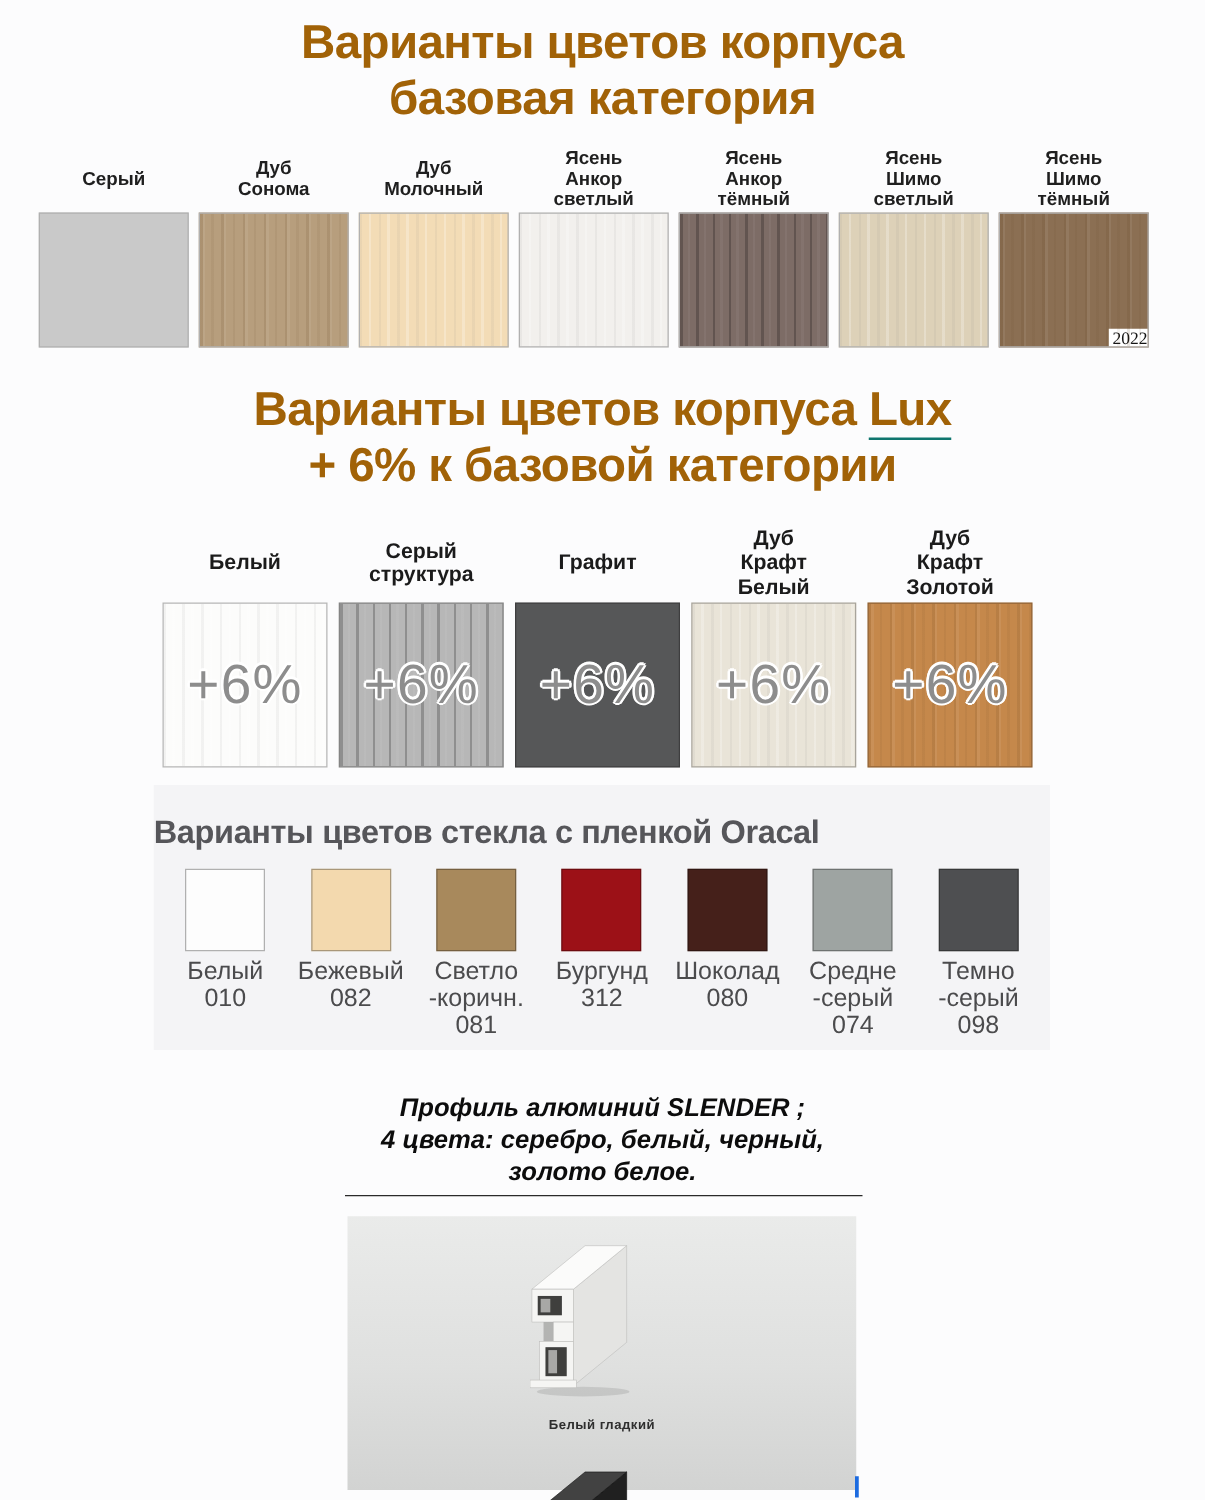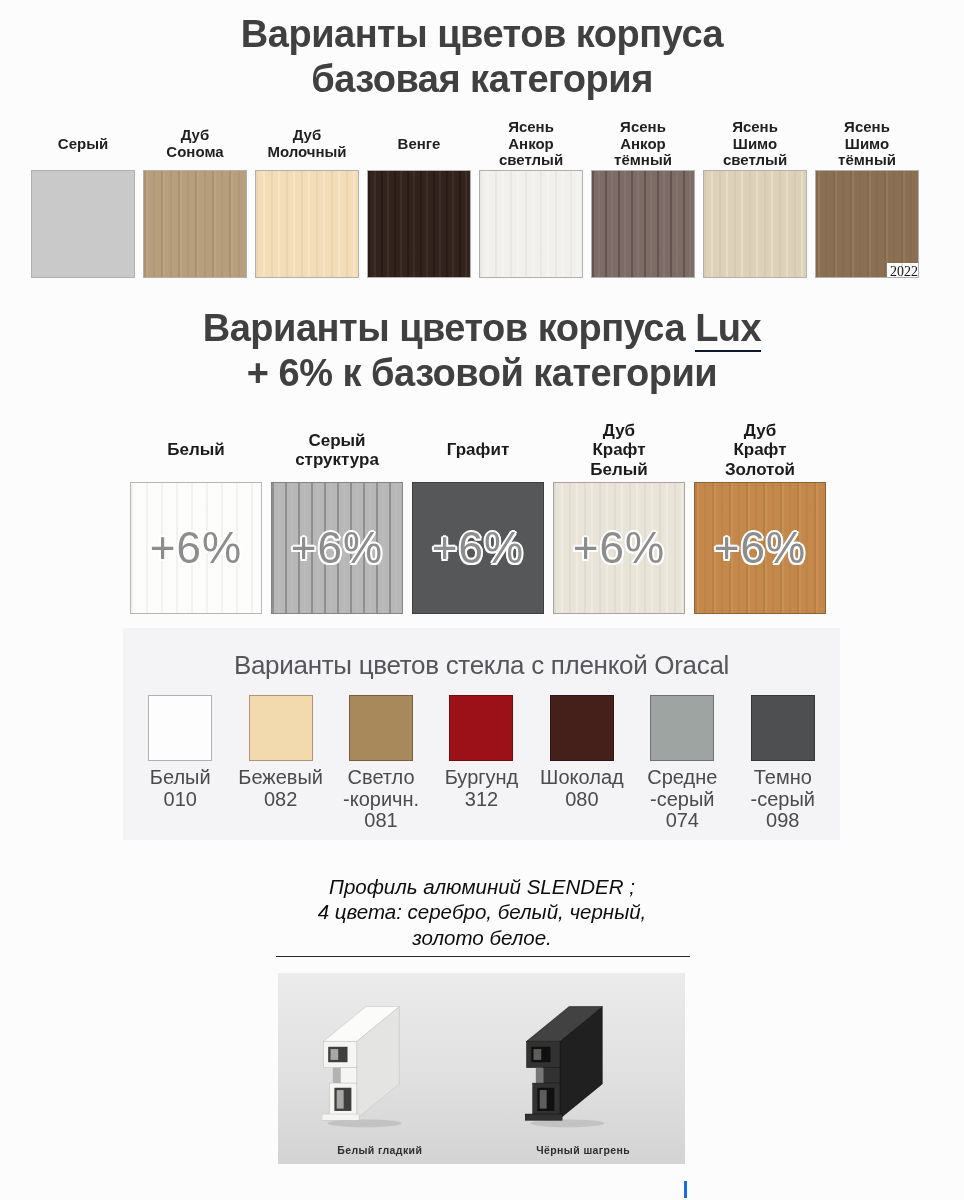--- a/index.html
+++ b/index.html
@@ -8,25 +8,25 @@
     position:relative; width:964px; height:1200px; margin:0 auto;
     background:#fcfcfd; overflow:hidden;
     font-family:"Liberation Sans", sans-serif;
   }
   .pre { white-space:pre-line; }
 
   
   .title-pink {
     position:absolute; left:0; width:100%;
     text-align:center; font-weight:bold; font-size:38px; line-height:1.18;
-    color:#404040; letter-spacing:-0.5px;
+    color:#a16207; letter-spacing:-0.5px;
   }
   #title-base { top:12px; }
   #title-lux  { top:306px; }
-  .lux-underline { border-bottom:2px solid #0f172a; padding-bottom:1px; }
+  .lux-underline { border-bottom:2px solid #0f766e; padding-bottom:1px; }
 
   
   .row-base {
     position:absolute; top:118px; left:31px; width:888px;
     display:flex; gap:8px;
   }
   .col-base { flex:1; display:flex; flex-direction:column; }
   .lbl-base {
     height:52px; display:flex; align-items:center; justify-content:center;
     text-align:center; font-weight:bold; font-size:15px; line-height:1.12; color:#1f1f1f;
@@ -83,45 +83,46 @@
                  1.5px 1.5px 0 #fff, -1.5px -1.5px 0 #fff,
                  1.5px -1.5px 0 #fff, -1.5px 1.5px 0 #fff;
   }
 
   
   .oracal-panel {
     position:absolute; top:628px; left:123px; width:717px; height:212px;
     background:#f4f4f6;
   }
   .oracal-title {
-    margin-top:22px; text-align:center;
-    font-size:26px; font-weight:normal; color:#56565a; letter-spacing:-0.3px;
+    margin-top:22px; 
+    font-size:26px; font-weight:bold; color:#56565a; letter-spacing:-0.3px;
   }
   .oracal-row { display:flex; padding:0 7px; margin-top:14px; }
   .col-oracal { flex:1; display:flex; flex-direction:column; align-items:center; }
   .sw-oracal { width:64px; height:66px; border:1px solid rgba(0,0,0,0.30); }
   .lbl-oracal {
     margin-top:6px; text-align:center;
     font-size:20px; line-height:1.08; color:#4b4b4d;
   }
 
   
   .profile-desc {
     position:absolute; top:874px; left:0; width:100%;
-    text-align:center; font-weight:normal; font-style:italic;
+    text-align:center; font-weight:bold; font-style:italic;
     font-size:20.5px; line-height:1.24; color:#0c0c0c;
   }
   .profile-rule {
     position:absolute; top:956px; left:276px; width:414px;
     border-top:1.6px solid #2a2a2a;
   }
   .profile-photo {
-    position:absolute; top:973px; left:278px; width:407px; height:191px;
+    position:absolute; top:973px; left:278px; width:407px; height:219px;
     background:linear-gradient(180deg,#eaebea 0%,#dfe0df 55%,#d2d3d2 100%);
     display:flex;
+    flex-direction:column;
   }
   .profile-col {
     flex:1; display:flex; flex-direction:column;
     align-items:center; justify-content:flex-end;
   }
   svg.profile { width:116px; height:160px; margin-bottom:1px; }
   .profile-lbl {
     font-size:10.5px; font-weight:bold; color:#2e2e2e;
     letter-spacing:0.4px; margin-bottom:8px;
   }
@@ -156,24 +157,20 @@
     </div>
     <div class="col-base">
       <div class="lbl-base pre">Дуб
 Сонома</div>
       <div class="sw-base grain" style="background-color: rgb(183, 158, 125);"></div>
     </div>
     <div class="col-base">
       <div class="lbl-base pre">Дуб
 Молочный</div>
       <div class="sw-base grain-soft" style="background-color: rgb(243, 220, 182);"></div>
-    </div>
-    <div class="col-base">
-      <div class="lbl-base pre">Венге</div>
-      <div class="sw-base grain-dark" style="background-color: rgb(51, 35, 29);"></div>
     </div>
     <div class="col-base">
       <div class="lbl-base pre">Ясень
 Анкор
 светлый</div>
       <div class="sw-base grain-soft" style="background-color: rgb(242, 240, 237);"></div>
     </div>
     <div class="col-base">
       <div class="lbl-base pre">Ясень
 Анкор

